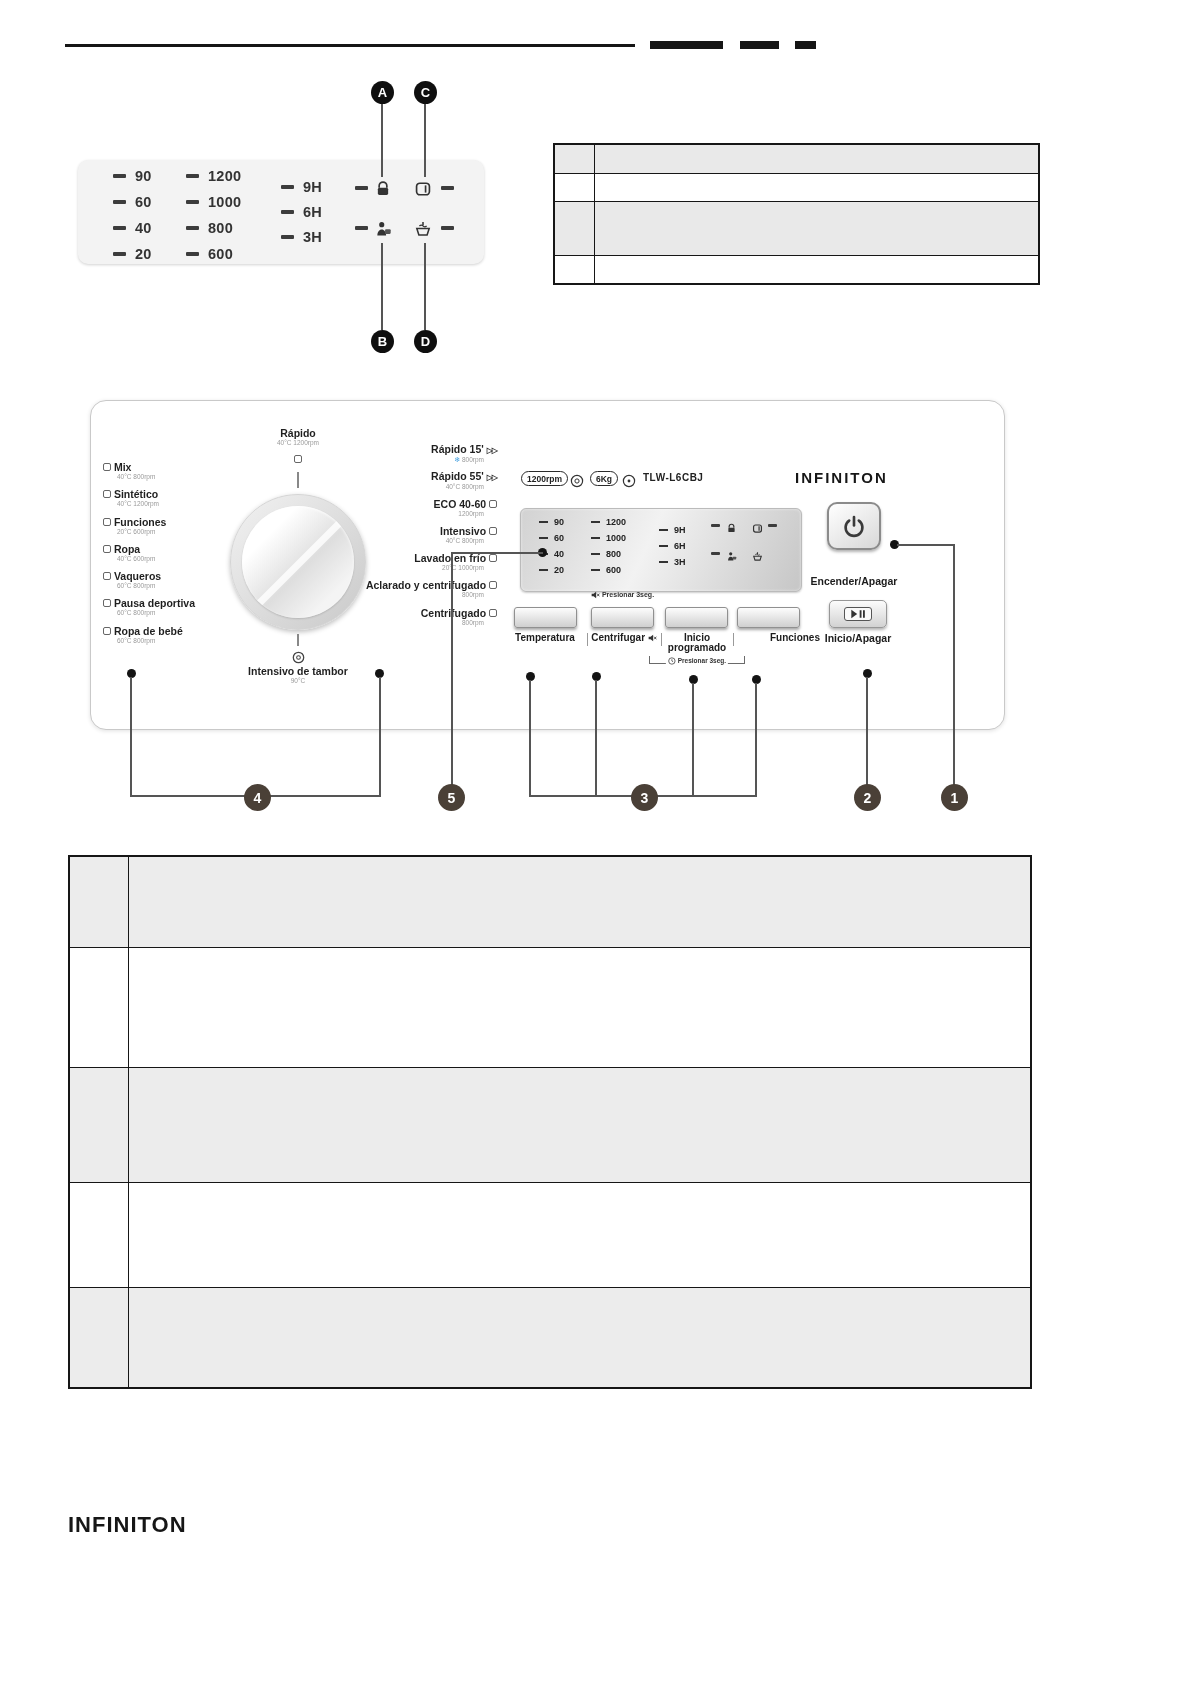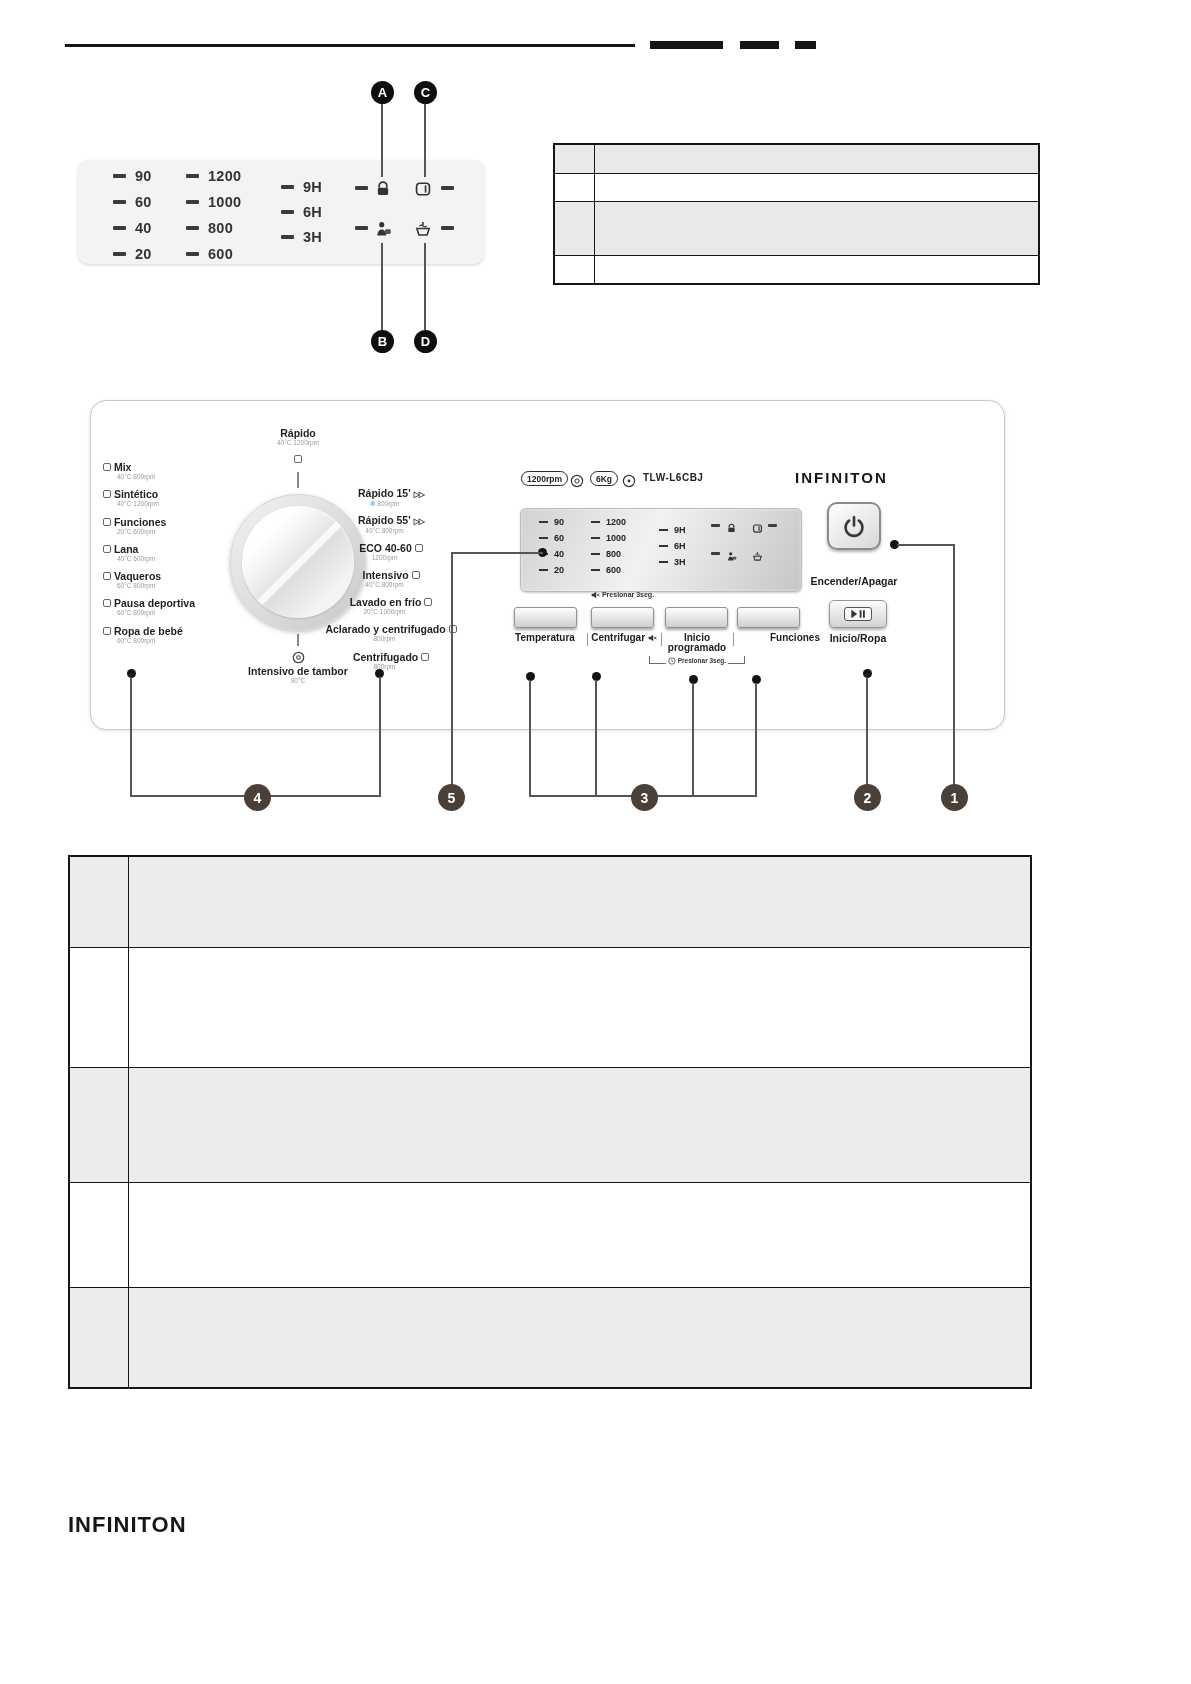--- a/index.html
+++ b/index.html
@@ -225,38 +225,38 @@
     </div>
     <div class="prog">
       <div class="pname"><span class="pico"></span> <span>Sintético</span></div>
       <div class="psub" style="margin-left:14px">40°C 1200rpm</div>
     </div>
     <div class="prog">
       <div class="pname"><span class="pico"></span> <span>Funciones</span></div>
       <div class="psub" style="margin-left:14px">20°C 600rpm</div>
     </div>
     <div class="prog">
-      <div class="pname"><span class="pico"></span> <span>Lana</span></div>
+      <div class="pname"><span class="pico"></span> <span>Ropa</span></div>
       <div class="psub" style="margin-left:14px">40°C 600rpm</div>
     </div>
     <div class="prog">
       <div class="pname"><span class="pico"></span> <span>Vaqueros</span></div>
       <div class="psub" style="margin-left:14px">60°C 800rpm</div>
     </div>
     <div class="prog">
       <div class="pname"><span class="pico"></span> <span>Pausa deportiva</span></div>
       <div class="psub" style="margin-left:14px">60°C 800rpm</div>
     </div>
     <div class="prog">
       <div class="pname"><span class="pico"></span> <span>Ropa de bebé</span></div>
       <div class="psub" style="margin-left:14px">60°C 800rpm</div>
     </div>
   </div>
 
-  <div class="abs" style="left:285px;top:488px;width:212px;text-align:center">
+  <div class="abs" style="left:285px;top:444px;width:212px;text-align:right">
     <div class="prog">
       <div class="pname"><span>Rápido 15'</span> <span class="fastico">▷▷</span></div>
       <div class="psub" style="margin-right:13px"><span class="cold">❄</span> <span>800rpm</span></div>
     </div>
     <div class="prog">
       <div class="pname"><span>Rápido 55'</span> <span class="fastico">▷▷</span></div>
       <div class="psub" style="margin-right:13px">40°C 800rpm</div>
     </div>
     <div class="prog">
       <div class="pname"><span>ECO 40-60</span> <span class="pico"></span></div>
@@ -429,21 +429,21 @@
 
   <div class="abs startbtn">
     <span class="startinner">
       <svg width="18" height="10" viewBox="0 0 20 12">
           <polygon points="2,1 2,11 9,6" fill="#333"></polygon>
           <rect x="12" y="1.5" width="2.2" height="9" fill="#333"></rect>
           <rect x="16" y="1.5" width="2.2" height="9" fill="#333"></rect>
         </svg>
     </span>
   </div>
-  <div class="abs blabel" style="left:798px;top:634px;width:120px;font-size:10.5px">Inicio/Ropa</div>
+  <div class="abs blabel" style="left:798px;top:634px;width:120px;font-size:10.5px">Inicio/Apagar</div>
 
   <div class="abs dot" style="left:127px;top:669px"></div>
   <div class="abs dot" style="left:375px;top:669px"></div>
   <div class="abs dot" style="left:526px;top:672px"></div>
   <div class="abs dot" style="left:592px;top:672px"></div>
   <div class="abs dot" style="left:689px;top:675px"></div>
   <div class="abs dot" style="left:752px;top:675px"></div>
   <div class="abs dot" style="left:863px;top:669px"></div>
   <div class="abs dot" style="left:890px;top:540px"></div>
   <div class="abs dot" style="left:538px;top:548px"></div>

